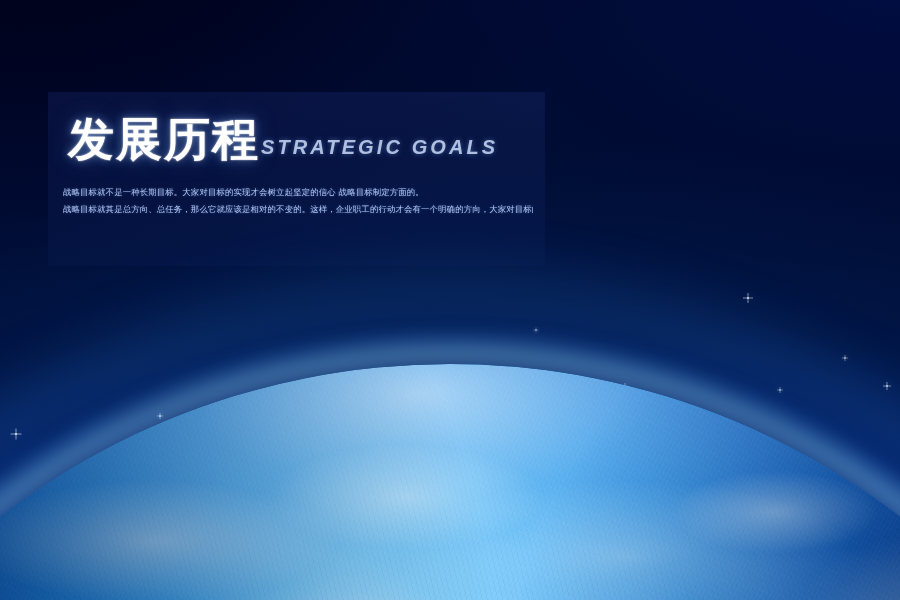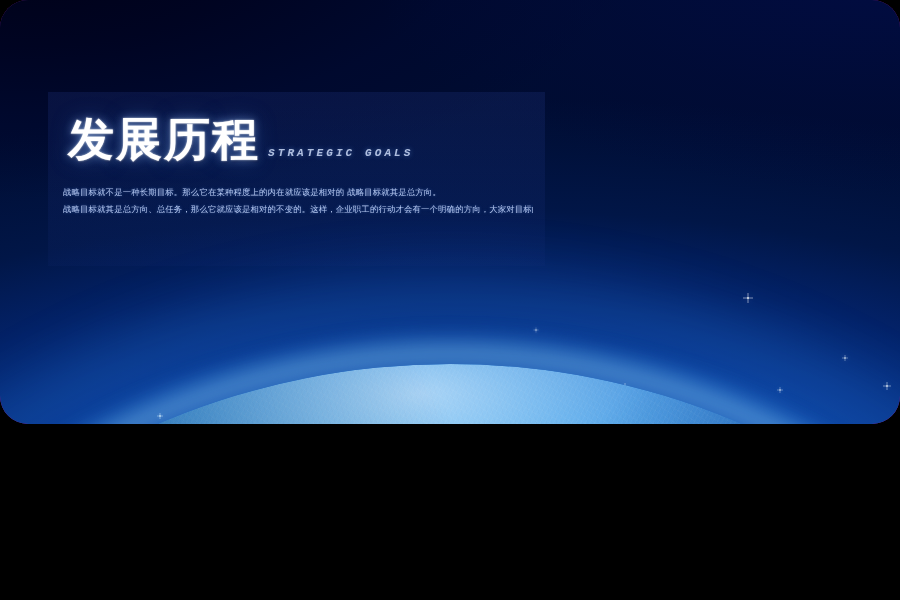--- a/index.html
+++ b/index.html
@@ -1,26 +1,25 @@
 <!DOCTYPE html>
 <html lang="zh"><head>
 <meta charset="utf-8">
 <title>发展历程 STRATEGIC GOALS</title>
 <style>
   html,body{margin:0;padding:0;background:#000;}
   *{box-sizing:border-box;}
 
   #stage{
     position:relative;
-    width:900px;height:424px;
+    width:900px;height:600px;
     overflow:hidden;
     font-family:"Liberation Sans", sans-serif;
     background:#a21caf;
     user-select:none;
-    border-radius:28px;
   }
 
   
   .space-base{
     position:absolute;inset:0;
     background:
       radial-gradient(130% 95% at 52% 118%,
         #3aa6ff 0%, #1f7be0 14%, #0f52b8 27%,
         #07368e 41%, #032268 56%, #011647 72%, #000c31 100%);
   }
@@ -164,27 +163,27 @@
     line-height:1;
     letter-spacing:2px;
     color:#ffffff;
     text-shadow:
       0 0 2px rgba(255,255,255,.85),
       0 0 9px rgba(150,195,255,.55),
       0 0 22px rgba(80,140,235,.38),
       1px 2px 3px rgba(0,4,40,.70);
   }
   .headline-en{
-    font-family:Liberation Mono, monospace;
+    font-family:Liberation Sans, sans-serif;
     font-style:italic;
     font-weight:700;
-    font-size:11px;
+    font-size:20px;
     letter-spacing:3.1px;
     color:rgba(214,228,255,.80);
-    margin-left:8px;
+    margin-left:1px;
     padding-bottom:3px;
     text-shadow:0 0 5px rgba(120,170,255,.45);
   }
 
   .body-copy{
     position:absolute;
     left:63px;top:186px;
     width:470px;
   }
   .body-copy p{
@@ -232,17 +231,17 @@
   </div>
 
   <div class="panel"></div>
 
   <div class="headline">
     <span class="headline-cn">发展历程</span>
     <span class="headline-en">STRATEGIC GOALS</span>
   </div>
 
   <div class="body-copy">
-    <p>战略目标就不是一种长期目标。那么它在某种程度上的内在就应该是相对的 战略目标就其是总方向。</p>
+    <p>战略目标就不是一种长期目标。大家对目标的实现才会树立起坚定的信心 战略目标制定方面的。</p>
     <p>战略目标就其是总方向、总任务，那么它就应该是相对的不变的。这样，企业职工的行动才会有一个明确的方向，大家对目标的实现才会树立起坚定的信心。</p>
   </div>
 
 </div>
 
 </body></html>

